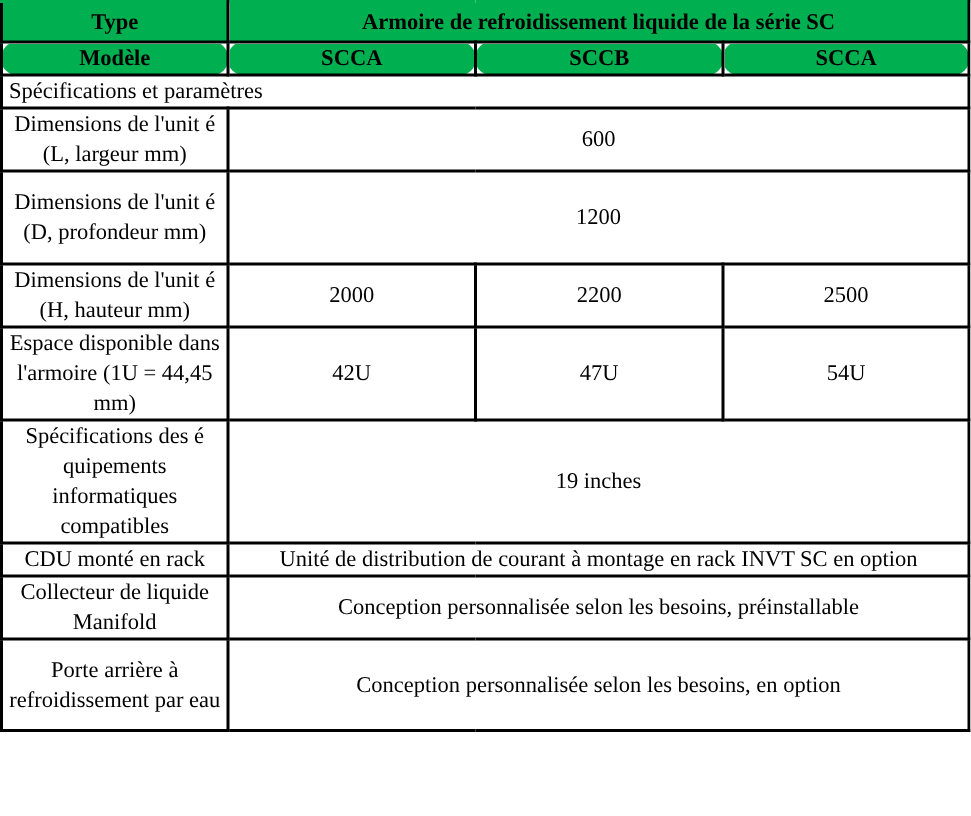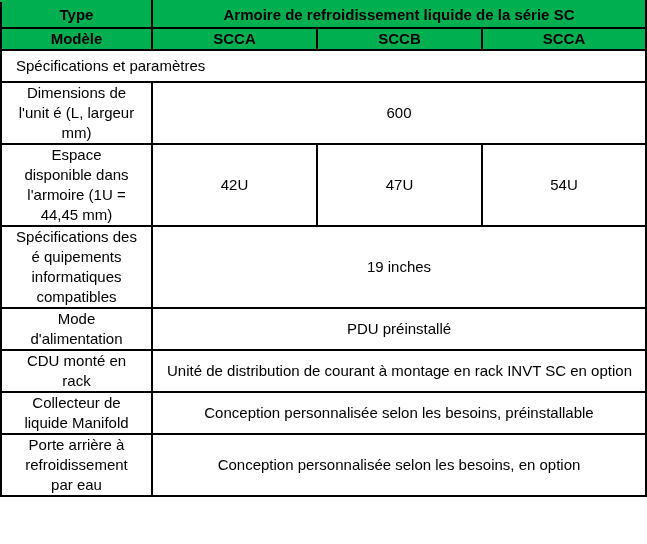--- a/index.html
+++ b/index.html
@@ -8,36 +8,37 @@
       position: absolute; left: 0; top: 0;
       border-collapse: collapse;
       table-layout: fixed;
       width: 645px;
       font-family: "Liberation Sans", sans-serif;
       font-size: 15px;
       color: #000;
     }
     table.spec td {
       border: 2px solid #000;
-      padding: 0 14px;
+      padding: 0 4px;
       line-height: 20px;
       vertical-align: middle;
       overflow: hidden;
+      font-family: Liberation Serif, serif;
     }
     td.hdr {
       background: #00b050;
       font-weight: bold;
       text-align: center;
       line-height: 18px;
     }
     td.label { text-align: center; }
     td.val { text-align: center; }
     td.section { text-align: left; border-right: 2px solid #000; }
     tr.h1 td { height: 25px; border-top: 2px solid #00b050; }
-    tr.h2 td { height: 18px; }
+    tr.h2 td { height: 18px; border-radius: 10px; }
   </style>
 </head>
 <body>
 
 <table class="spec">
   <colgroup>
     <col style="width:151px">
     <col style="width:165px">
     <col style="width:165px">
     <col style="width:164px">
@@ -46,40 +47,46 @@
       <tr class="h1">
     <td class="hdr">Type</td>
     <td class="hdr" colspan="3">Armoire de refroidissement liquide de la série SC</td>
   </tr>
   <tr class="h2">
     <td class="hdr">Modèle</td>
     <td class="hdr">SCCA</td>
     <td class="hdr">SCCB</td>
     <td class="hdr">SCCA</td>
   </tr>
-  <tr style="height:32px">
+  <tr style="height:22px">
     <td class="section" colspan="4">Spécifications et paramètres</td>
   </tr>
   <tr style="height:42px">
     <td class="label">Dimensions de l'unit é (L, largeur mm)</td>
     <td class="val" colspan="3">600</td>
+  </tr>
+  <tr style="height:62px">
+    <td class="label">Dimensions de l'unit é (D, profondeur mm)</td>
+    <td class="val" colspan="3">1200</td>
+  </tr>
+  <tr style="height:40px">
+    <td class="label">Dimensions de l'unit é (H, hauteur mm)</td>
+    <td class="val">2000</td>
+    <td class="val">2200</td>
+    <td class="val">2500</td>
   </tr>
   <tr style="height:61px">
     <td class="label">Espace disponible dans l'armoire (1U = 44,45 mm)</td>
     <td class="val">42U</td>
     <td class="val">47U</td>
     <td class="val">54U</td>
   </tr>
   <tr style="height:81px">
     <td class="label">Spécifications des é quipements informatiques compatibles</td>
     <td class="val" colspan="3">19 inches</td>
-  </tr>
-  <tr style="height:20px">
-    <td class="label">Mode d'alimentation</td>
-    <td class="val" colspan="3">PDU préinstallé</td>
   </tr>
   <tr style="height:21px">
     <td class="label">CDU monté en rack</td>
     <td class="val" colspan="3" style="white-space:nowrap">Unité de distribution de courant à montage en rack INVT SC en option</td>
   </tr>
   <tr style="height:42px">
     <td class="label">Collecteur de liquide Manifold</td>
     <td class="val" colspan="3">Conception personnalisée selon les besoins, préinstallable</td>
   </tr>
   <tr style="height:61px">

